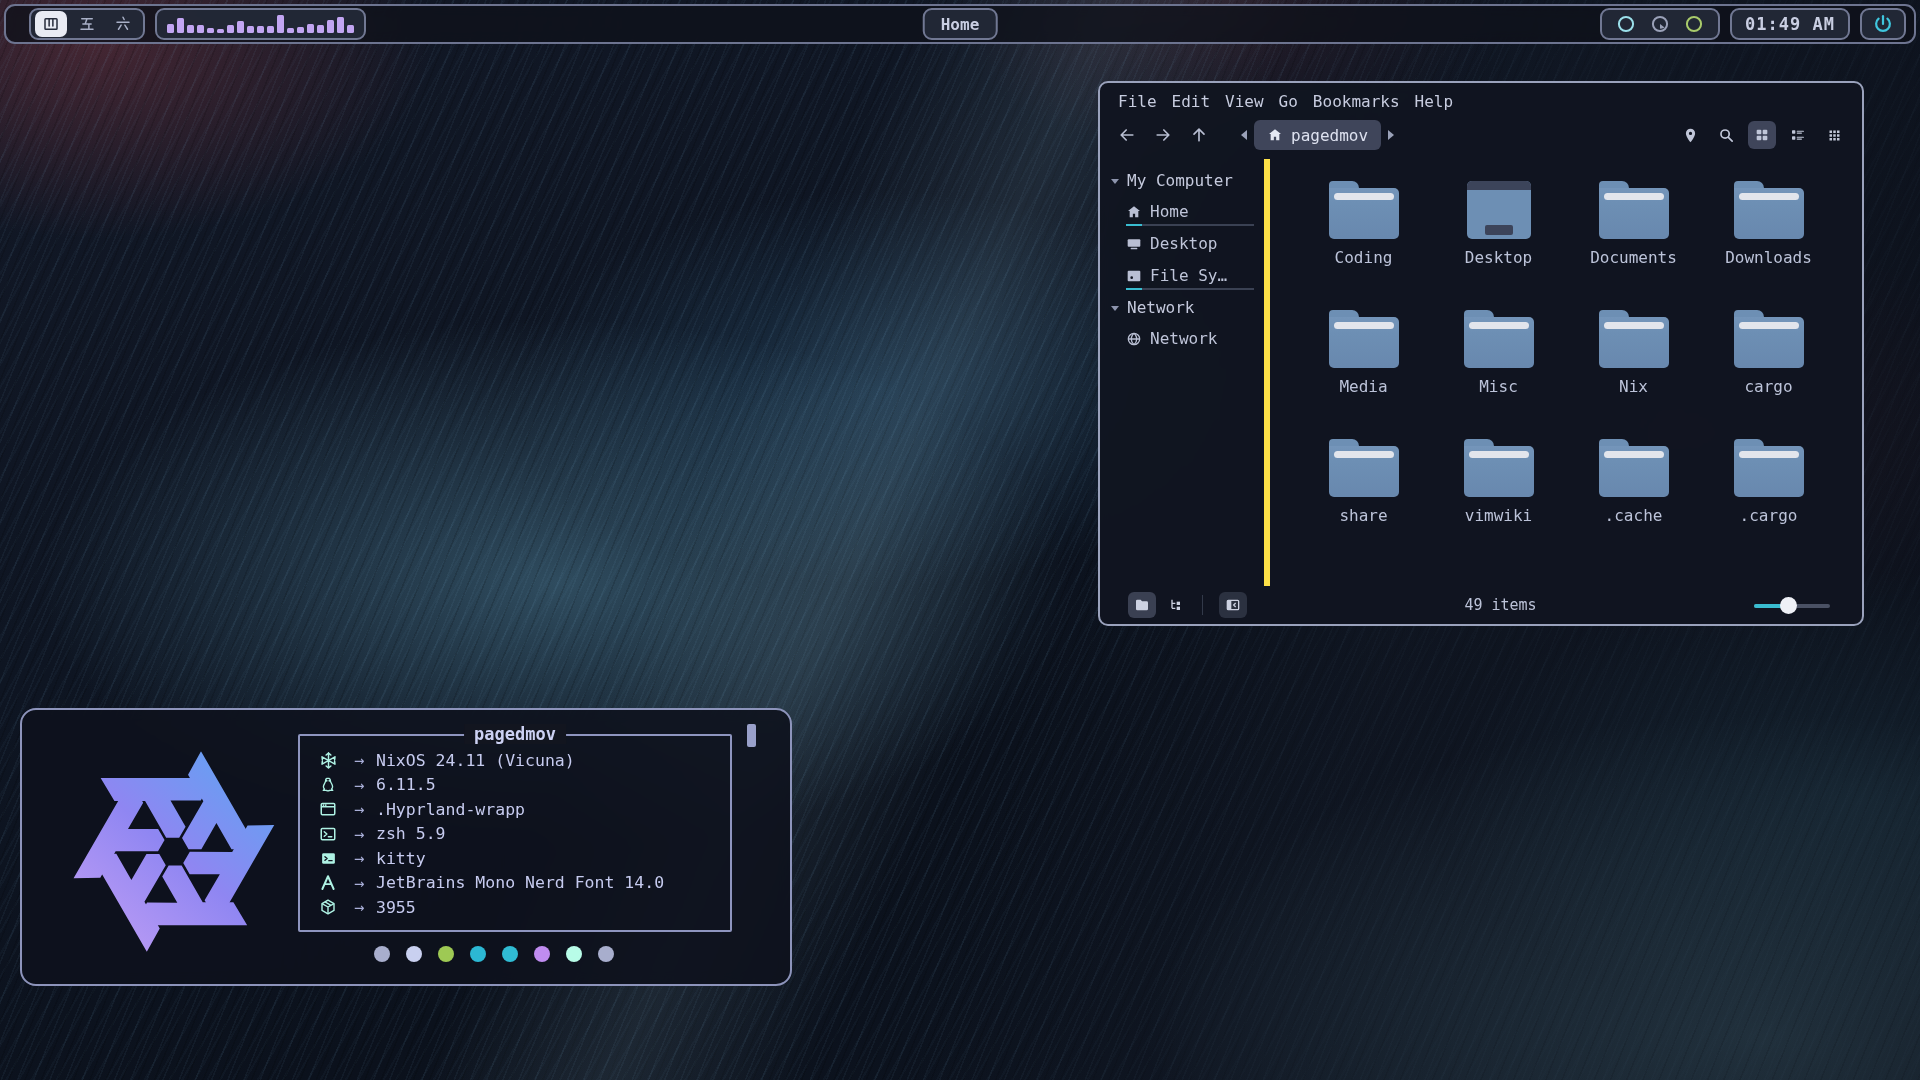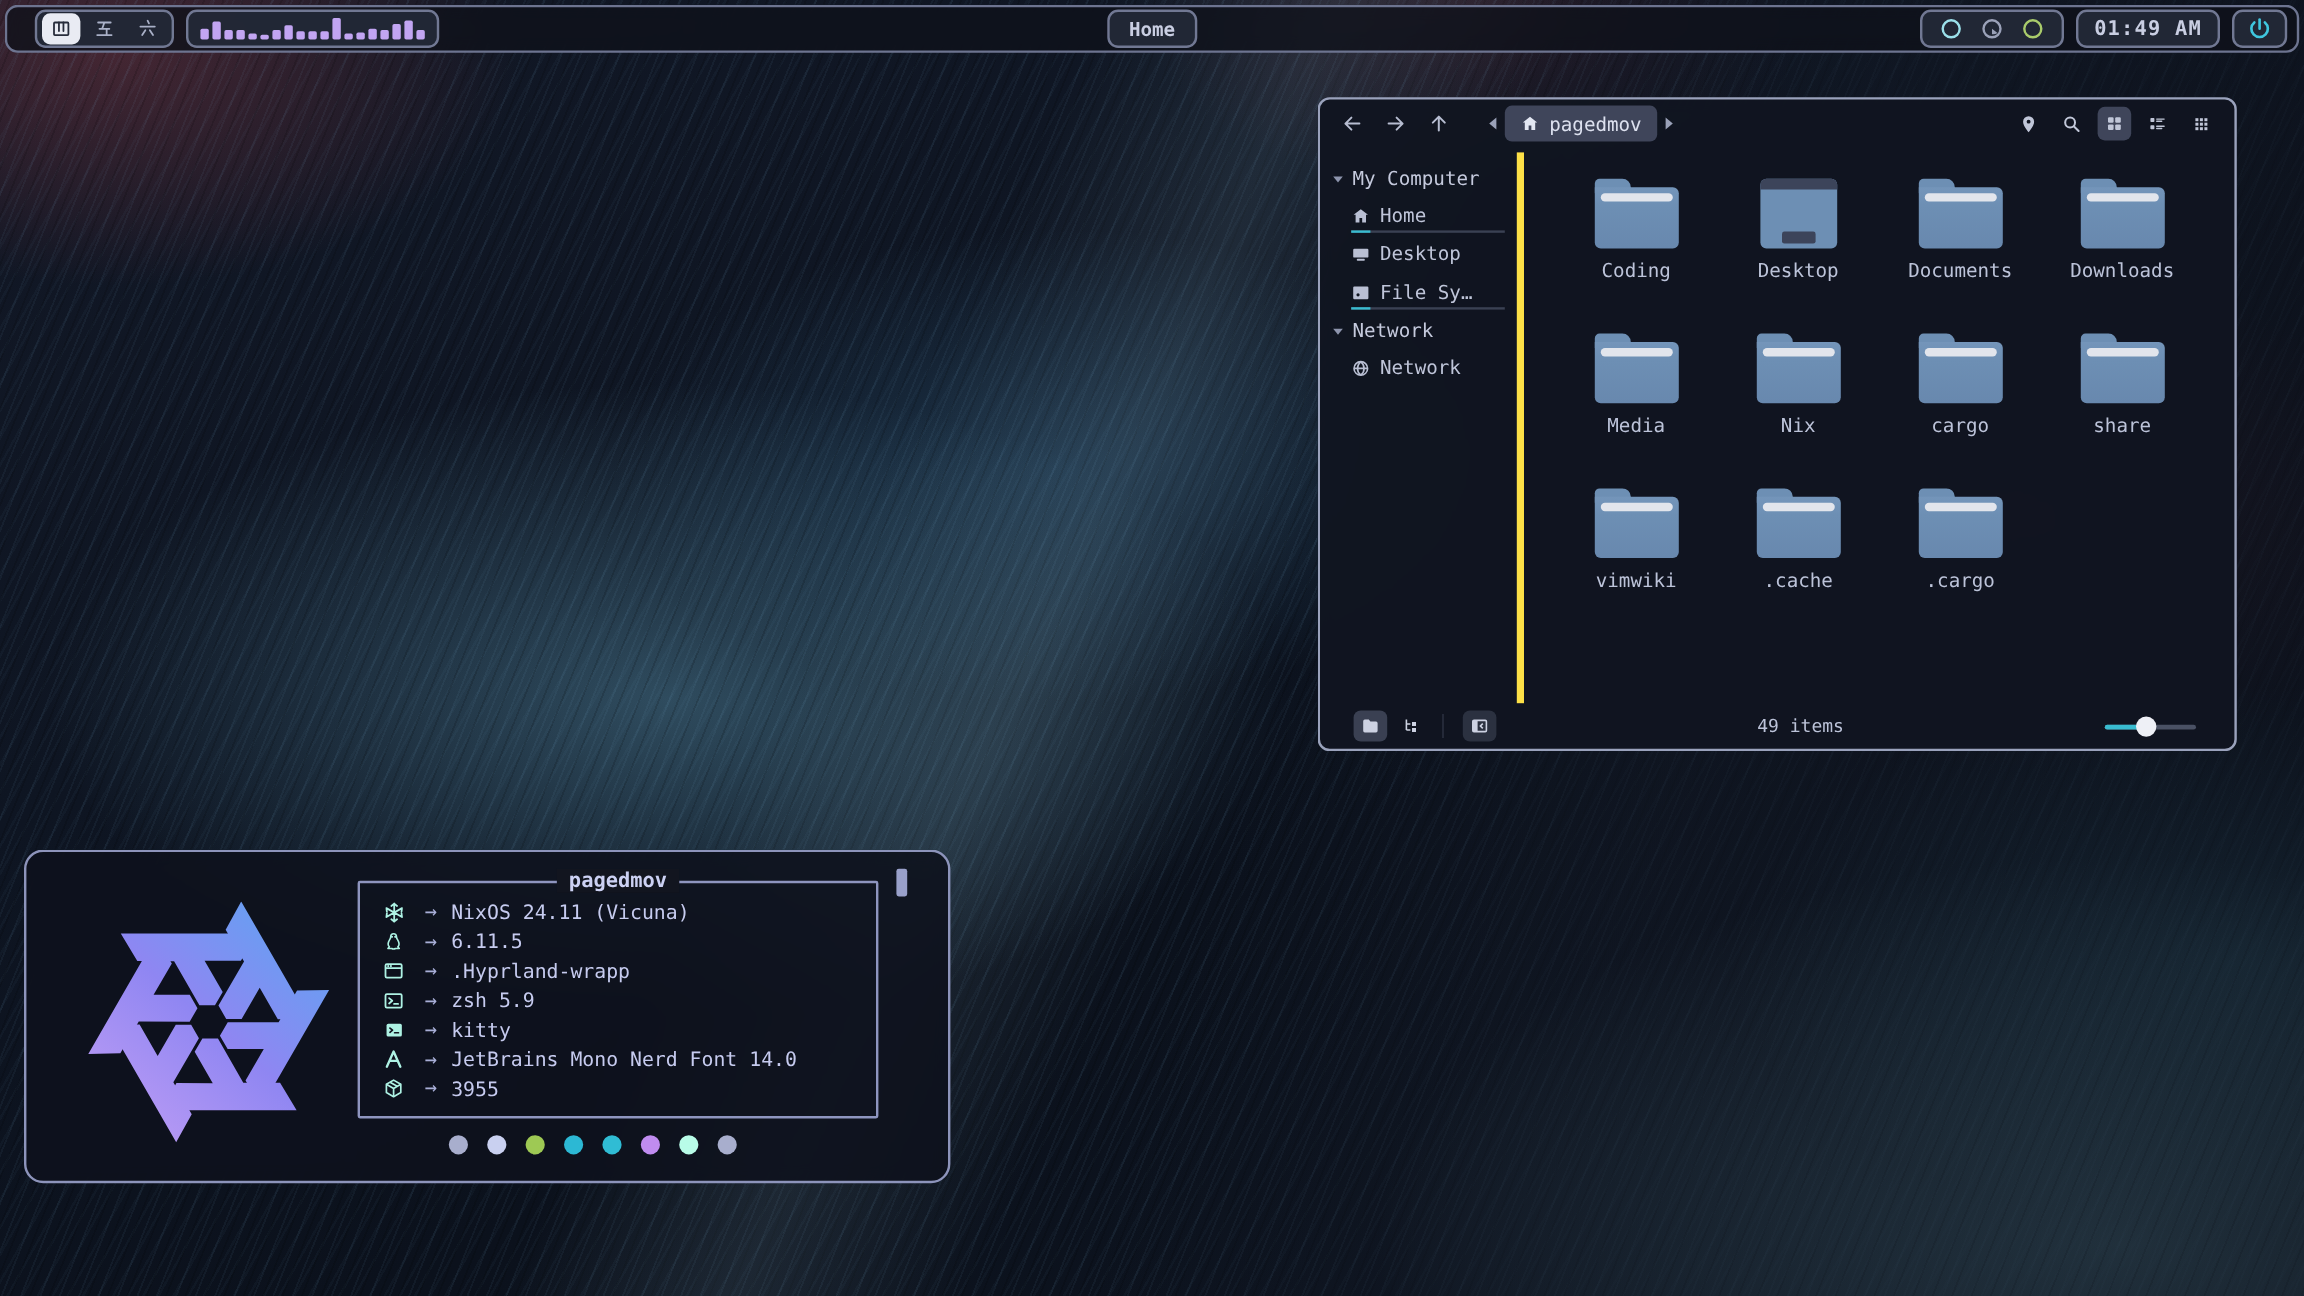--- a/index.html
+++ b/index.html
@@ -186,20 +186,28 @@
     <div class="module power-module">
       <svg width="22" height="22" viewBox="0 0 24 24" fill="none" stroke-width="2.4" stroke-linecap="round">
         <path d="M12 3.5v8.5" style="stroke: rgb(63, 198, 222);"></path>
         <path d="M7.2 6.2a7.5 7.5 0 109.6 0" style="stroke: rgb(63, 198, 222);"></path>
       </svg>
     </div>
   </div>
 </div>
 
 <div class="fm">
+  <div class="fm-menubar">
+    <span class="fm-menu-item">File</span>
+    <span class="fm-menu-item">Edit</span>
+    <span class="fm-menu-item">View</span>
+    <span class="fm-menu-item">Go</span>
+    <span class="fm-menu-item">Bookmarks</span>
+    <span class="fm-menu-item">Help</span>
+  </div>
 
   <div class="fm-toolbar">
     <div class="nav-btn">
       <svg width="20" height="20" viewBox="0 0 24 24" fill="none" stroke="currentColor" stroke-width="2" stroke-linecap="round" stroke-linejoin="round">
           <path d="M19 12H6M11 6l-6 6 6 6"></path>
         </svg>
     </div>
     <div class="nav-btn">
       <svg width="20" height="20" viewBox="0 0 24 24" fill="none" stroke="currentColor" stroke-width="2" stroke-linecap="round" stroke-linejoin="round">
           <path d="M5 12h13M13 6l6 6-6 6"></path>
@@ -344,20 +352,28 @@
           </span>
         <span class="file-label">Downloads</span>
       </div>
       <div class="file-cell">
         <span class="folder">
             <i class="tab"></i>
             <i class="fbody"></i>
             <i class="stripe"></i>
           </span>
         <span class="file-label">Media</span>
+      </div>
+      <div class="file-cell">
+        <span class="folder">
+            <i class="tab"></i>
+            <i class="fbody"></i>
+            <i class="stripe"></i>
+          </span>
+        <span class="file-label">Misc</span>
       </div>
       <div class="file-cell">
         <span class="folder">
             <i class="tab"></i>
             <i class="fbody"></i>
             <i class="stripe"></i>
           </span>
         <span class="file-label">Nix</span>
       </div>
       <div class="file-cell">

